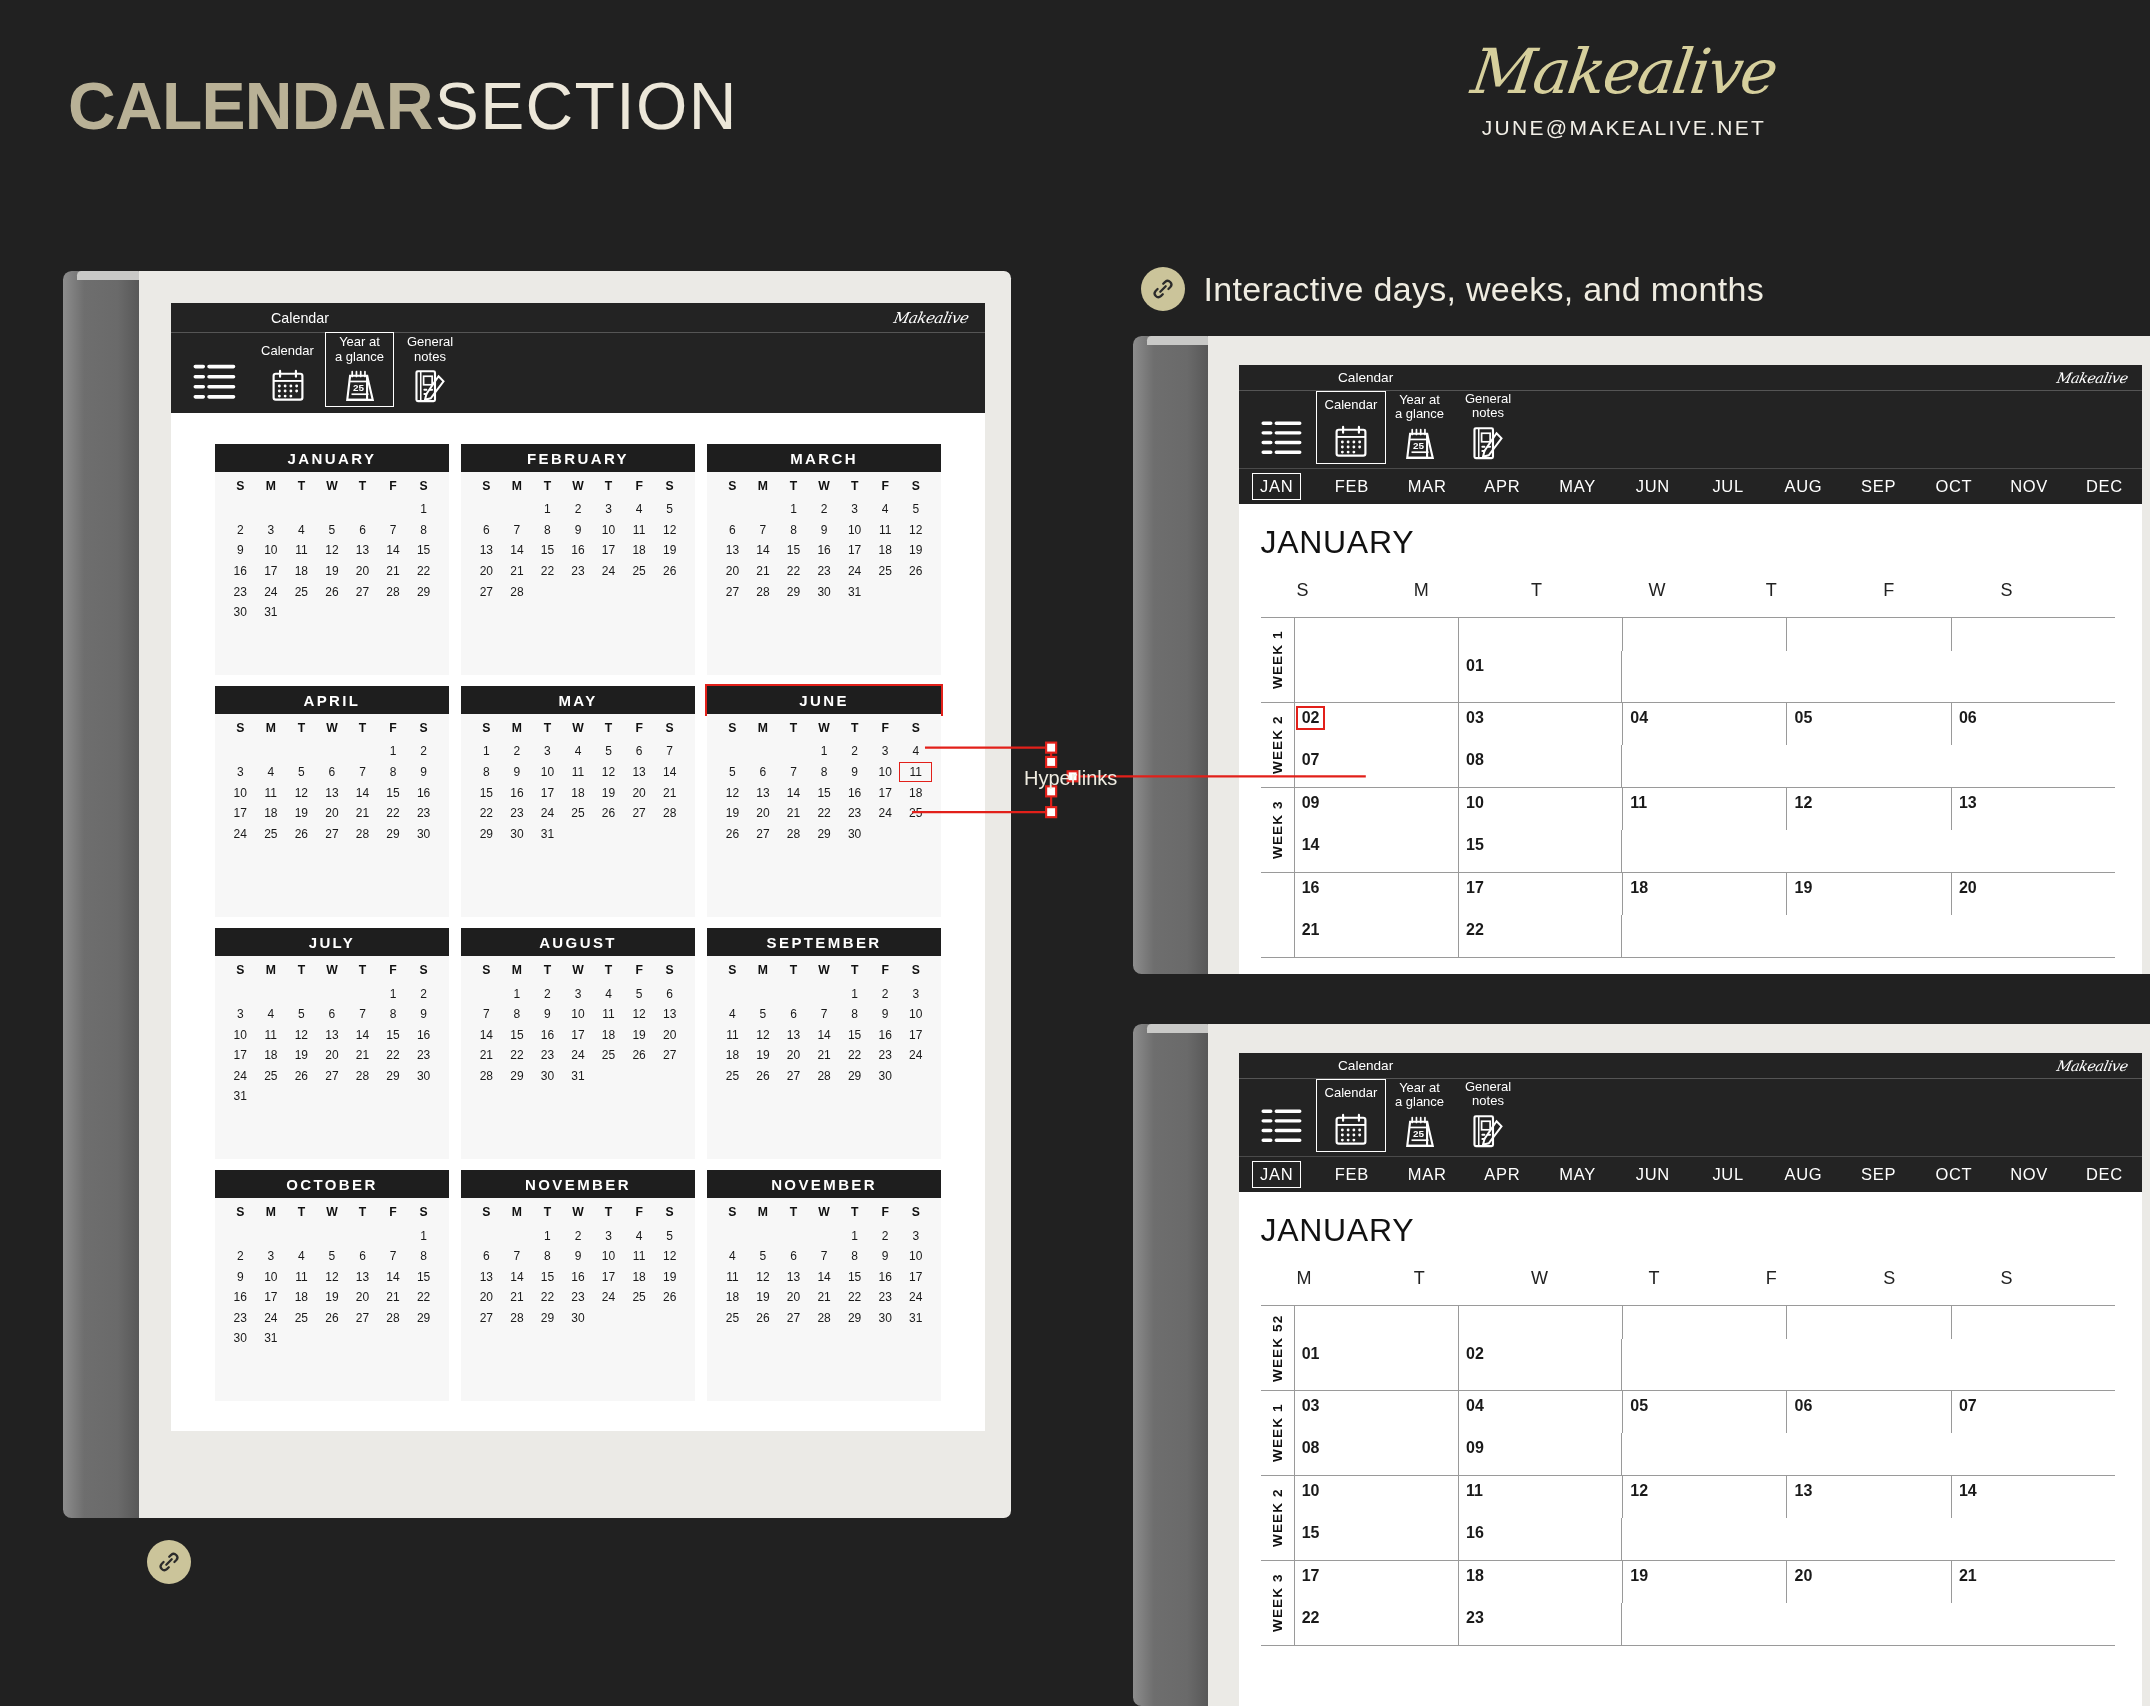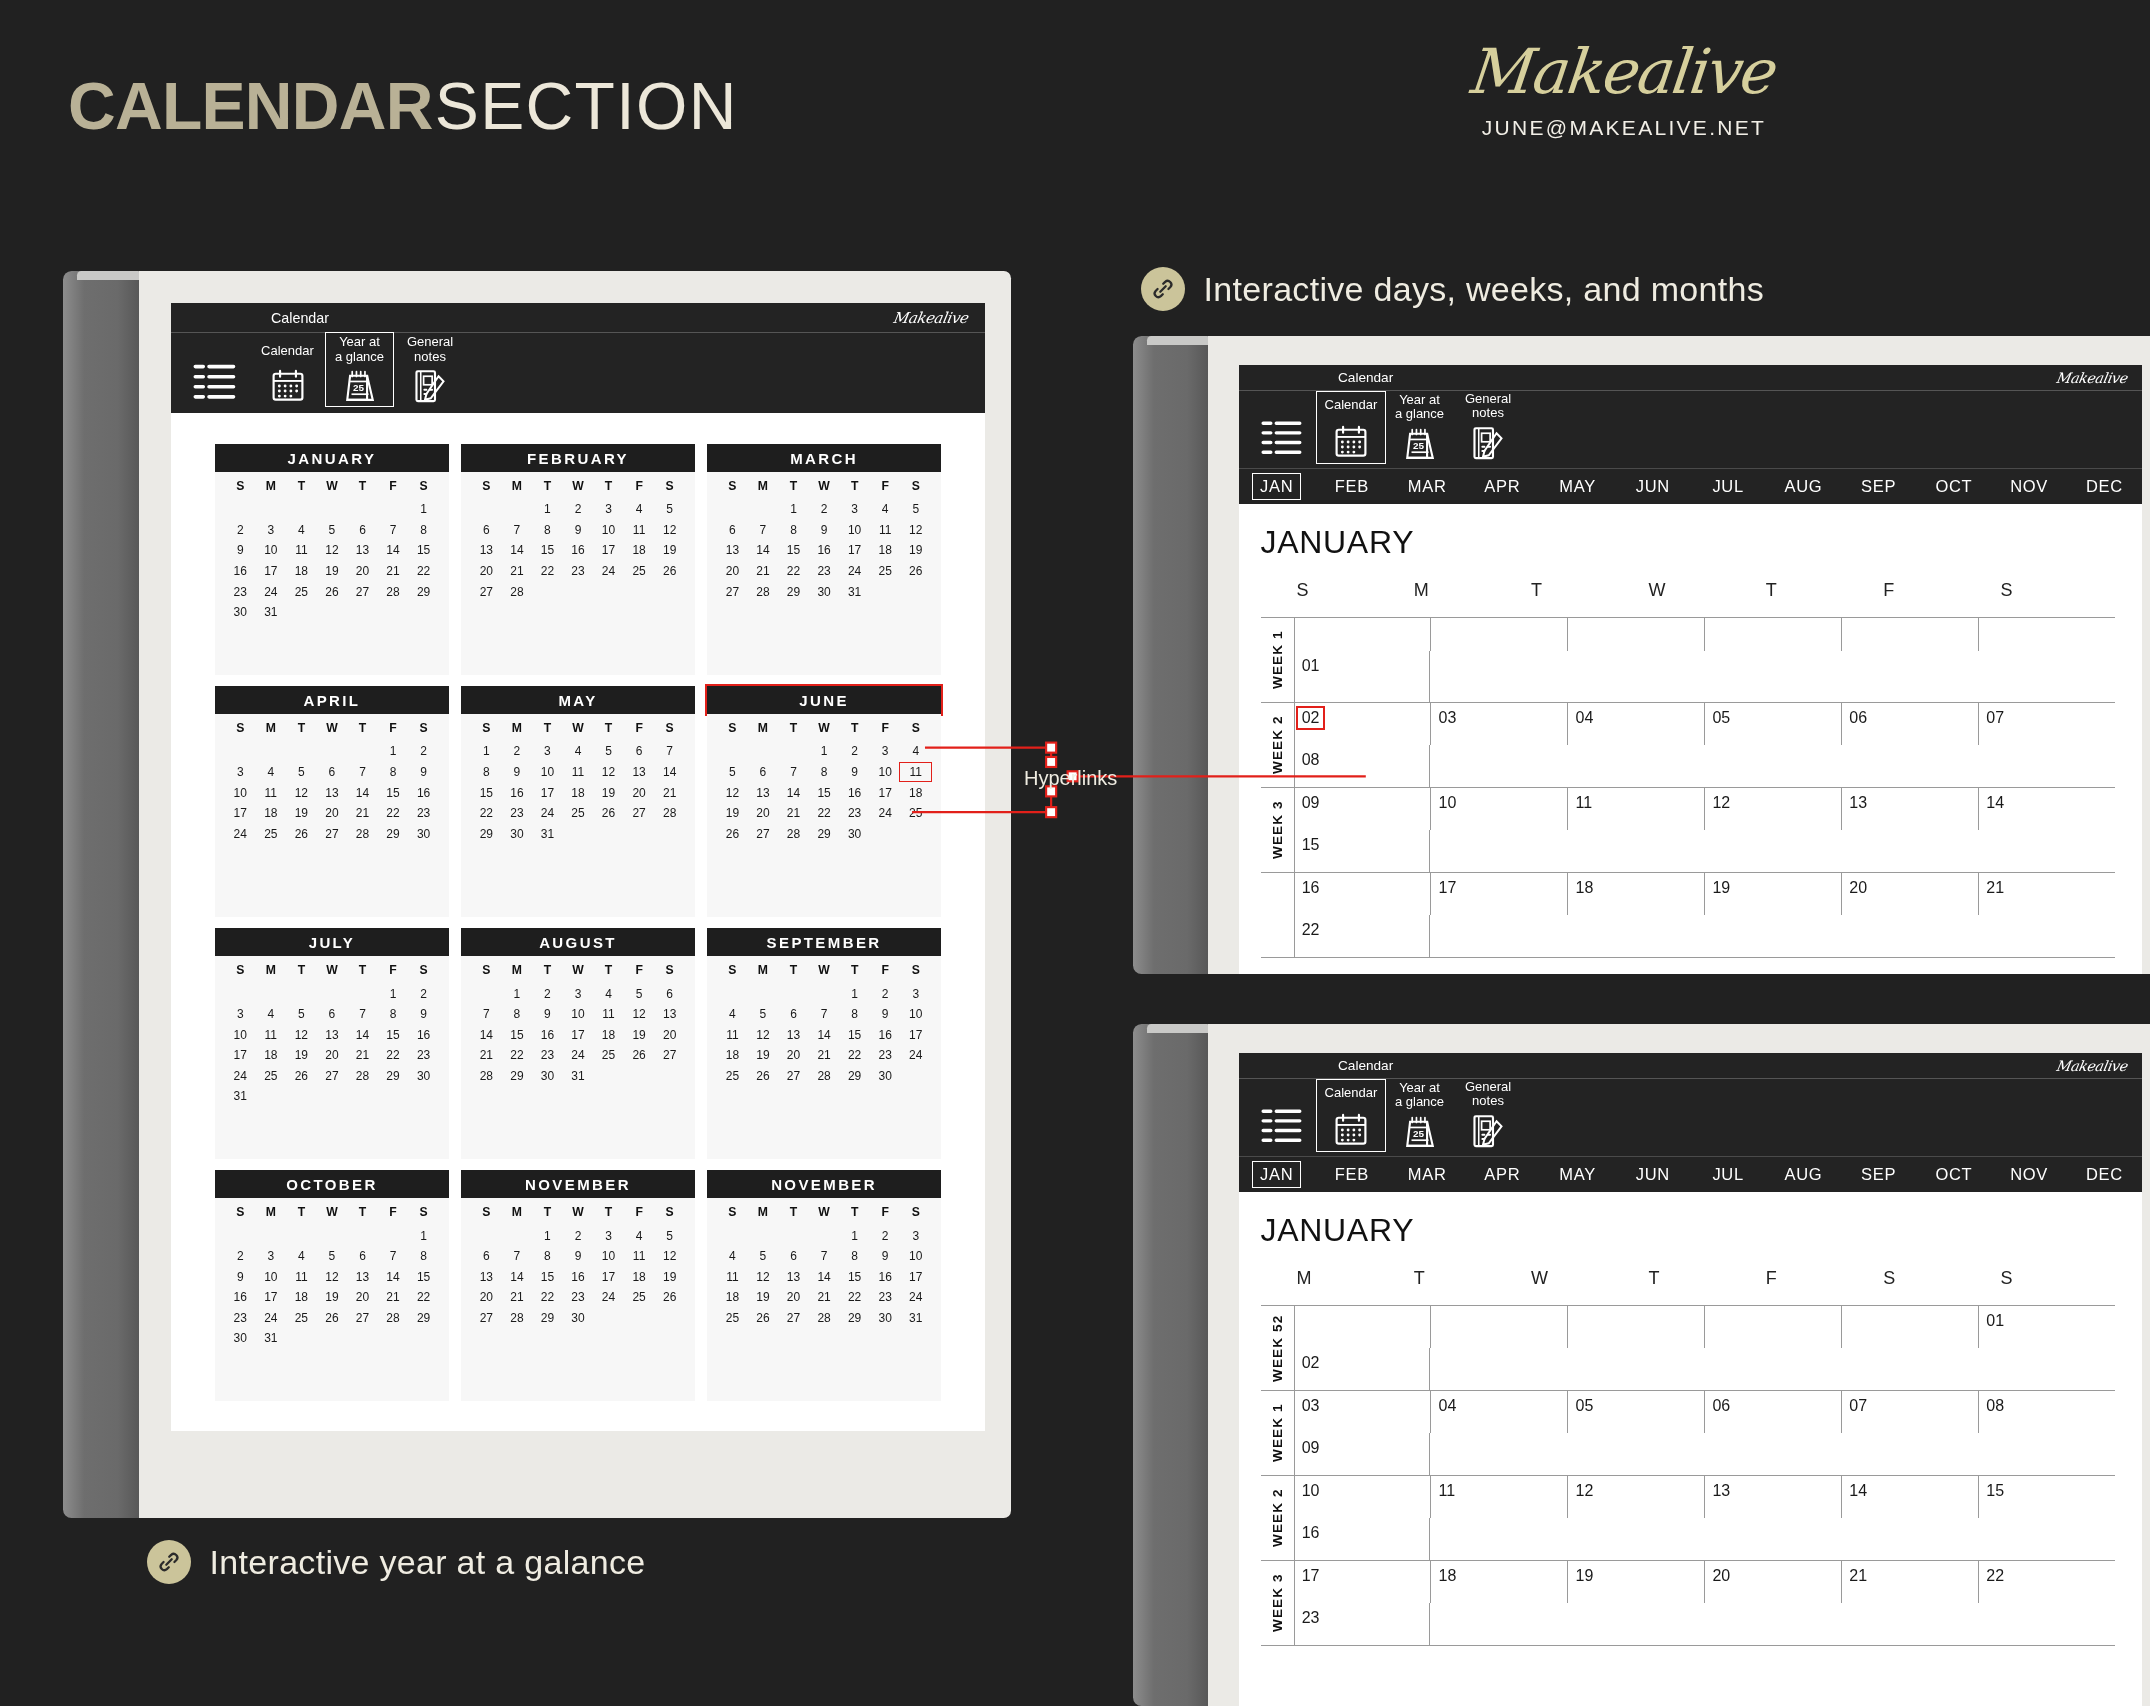--- a/index.html
+++ b/index.html
@@ -241,21 +241,21 @@
     flex: 0 0 33px;
     display: flex; align-items: center; justify-content: center;
     font-size: 13.6px;
     font-weight: 700;
     color: #111;
     letter-spacing: 1.1px;
     writing-mode: vertical-rl;
     transform: rotate(180deg);
     white-space: nowrap;
   }
-  .mg-cells { flex: 1; display: grid; grid-template-columns: repeat(6, 1fr); }
+  .mg-cells { flex: 1; display: grid; grid-template-columns: repeat(5, 1fr); font-weight: bold; }
   .mg-cell {
     border-left: 1.1px solid #9a9a9a;
     padding: 6.5px 0 0 7.2px;
     font-size: 16px;
     color: #1a1a1a;
     position: relative;
   }
   .mg-cell:last-child { border-right: 1.1px solid #9a9a9a; }
   .mg-cell .dnum { display: inline-block; }
   .mg-cell .dnum.boxed {
@@ -299,21 +299,20 @@
 </div>
 
 <div class="caption" id="caption-bottom">
   <span class="link-badge">
     <svg width="26" height="26" viewBox="0 0 24 24" fill="none" stroke="#2b2b2b" stroke-width="2.1" stroke-linecap="round">
       <path d="M9.5 14.5 14.5 9.5"></path>
       <path d="M12.2 7.2 14 5.4a3.4 3.4 0 0 1 4.8 4.8l-1.8 1.8"></path>
       <path d="M11.8 16.8 10 18.6a3.4 3.4 0 0 1-4.8-4.8l1.8-1.8"></path>
     </svg>
   </span>
-  <span class="caption-text">Interactive year at a galance</span>
 </div>
 
 <div class="side-label" id="side-sunday">Sunday start</div>
 <div class="side-label" id="side-monday">Monday start</div>
 
 <div class="tablet" id="tablet-left" style="left:63px; top:271px; width:948px; height:1247px;">
   <div class="side-strip" style="width:76px;"></div>
   <div class="bezel" style="left:76px; right:0;"></div>
   <div class="screen" style="left:108px; top:32px; right:26px; bottom:87px;">
 

